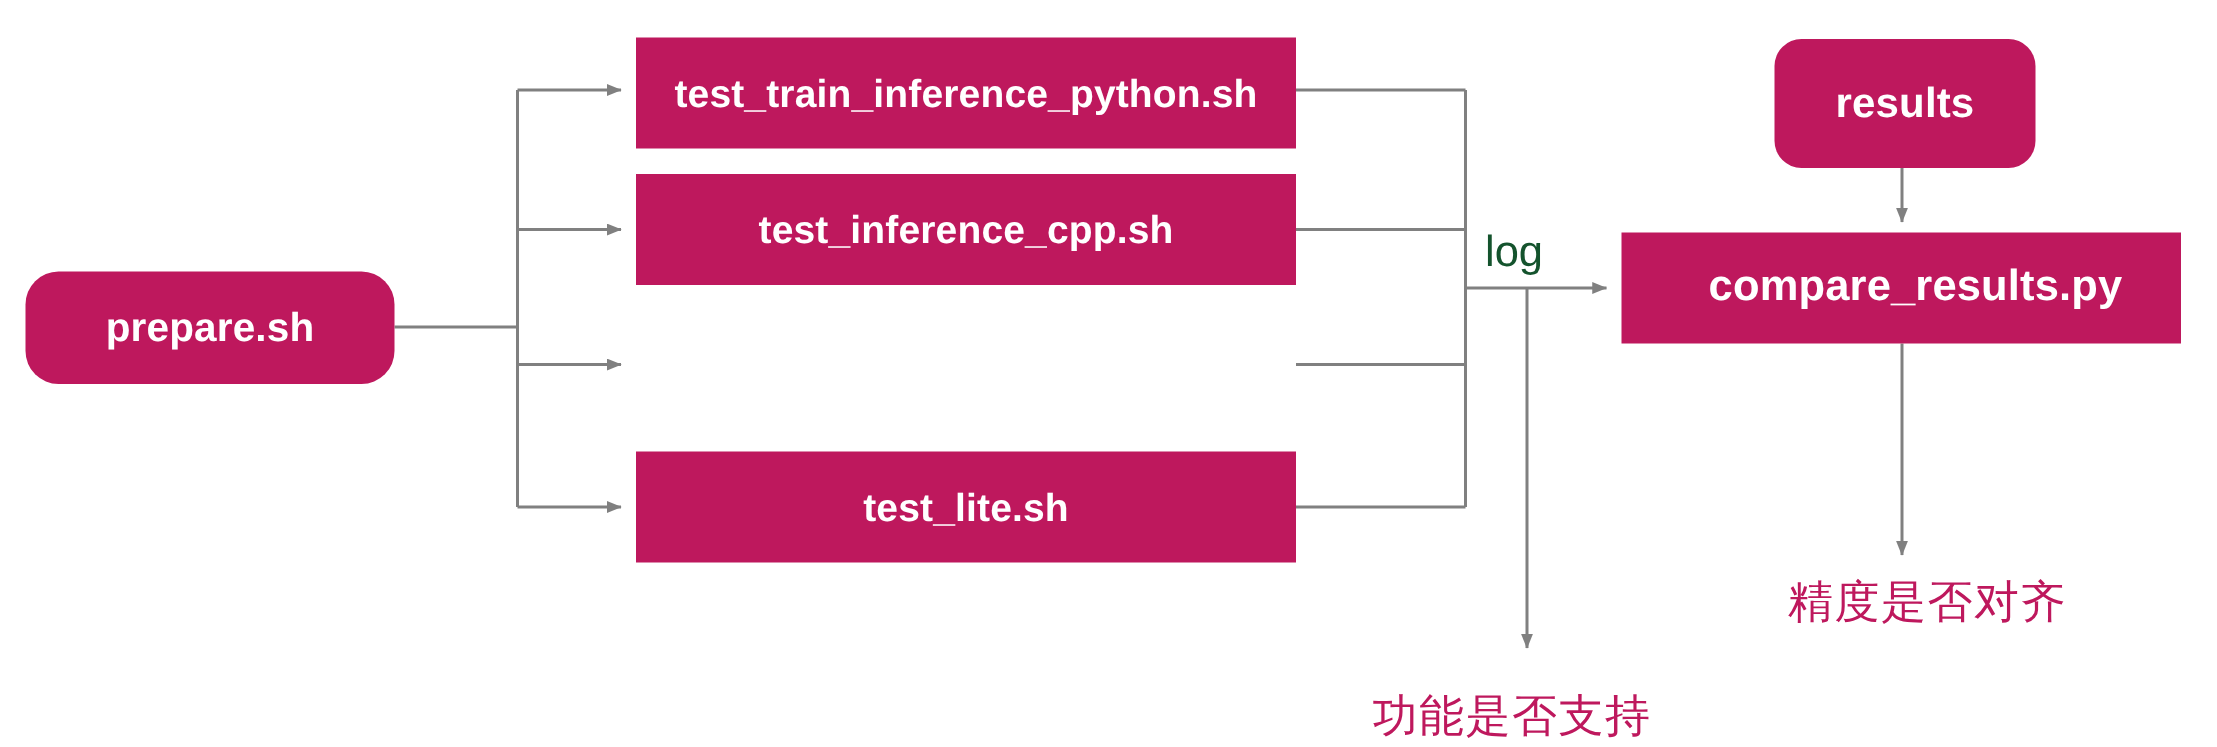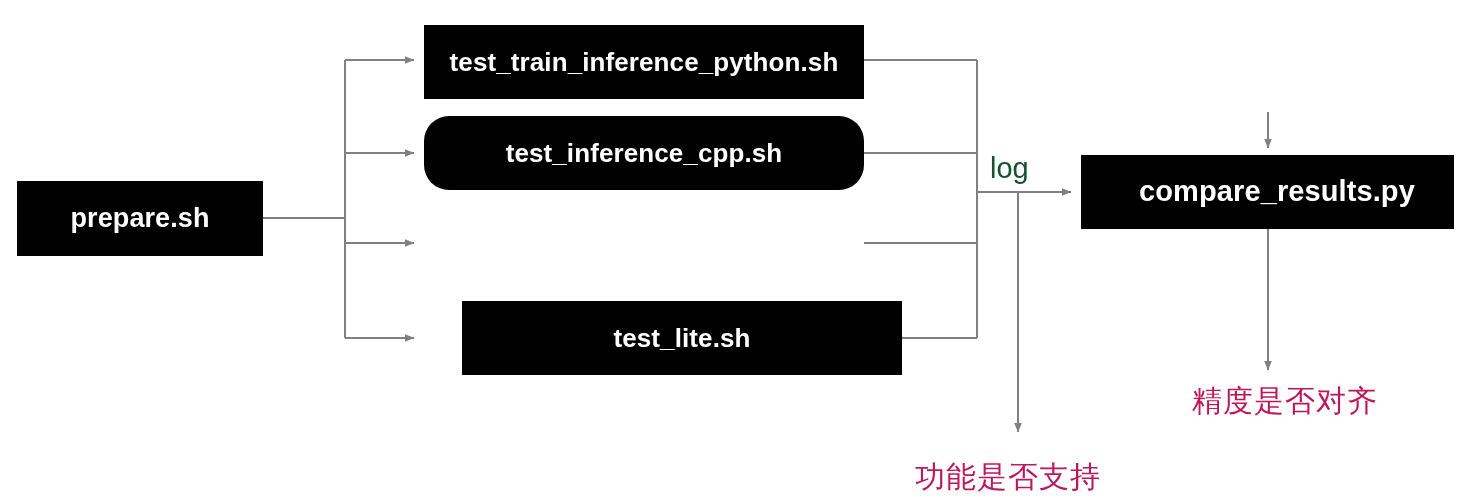--- a/index.html
+++ b/index.html
@@ -25,45 +25,46 @@
     width: 1478px;
     height: 498px;
     pointer-events: none;
   }
   .node {
     position: absolute;
     display: flex;
     align-items: center;
     justify-content: center;
     box-sizing: border-box;
-    background: #000000;
+    background: #be185d;
     color: #ffffff;
     font-weight: bold;
     letter-spacing: 0.1px;
     text-align: center;
     line-height: 1.1;
     z-index: 2;
   }
   .node-prepare {
     left: 17px;
     top: 181px;
     width: 246px;
     height: 75px;
     font-size: 27px;
+    border-radius: 22px;
   }
   .node-test {
     left: 424px;
     width: 440px;
     height: 74px;
     font-size: 26px;
   }
   .node-test-1 { top: 25px; }
-  .node-test-2 { top: 116px; border-radius: 25px; }
+  .node-test-2 { top: 116px; }
   .node-test-3 { top: 206px; }
-  .node-test-4 { top: 301px; margin-left: 38px; }
+  .node-test-4 { top: 301px; }
   .node-results {
     left: 1183px;
     top: 26px;
     width: 174px;
     height: 86px;
     border-radius: 18px;
     font-size: 28px;
   }
   .node-compare {
     left: 1081px;
@@ -150,20 +151,23 @@
 
   <div class="node node-test node-test-2">
     <span>test_inference_cpp.sh</span>
   </div>
 
 
   <div class="node node-test node-test-4">
     <span>test_lite.sh</span>
   </div>
 
+  <div class="node node-results">
+    <span>results</span>
+  </div>
 
   <div class="node node-compare">
     <span>compare_results.py</span>
   </div>
 
   <div class="edge-label label-log">log</div>
 
   <div class="annotation ann-function">功能是否支持</div>
 
   <div class="annotation ann-precision">精度是否对齐</div>

